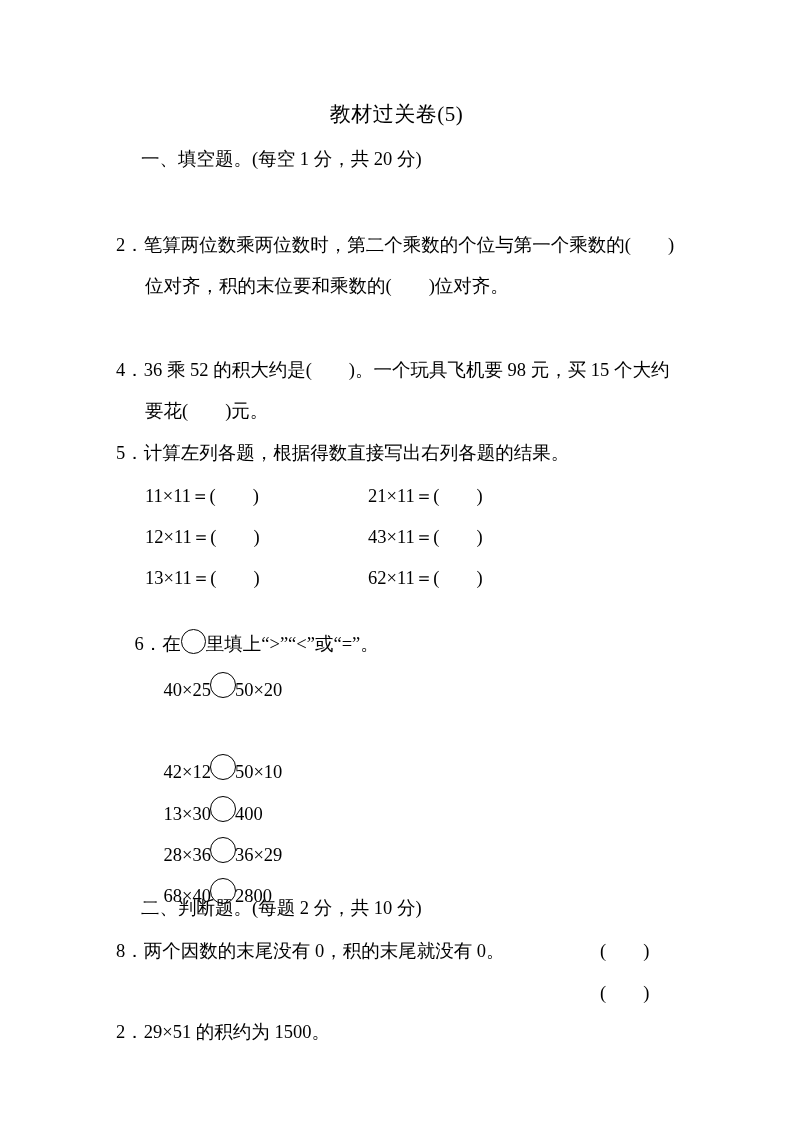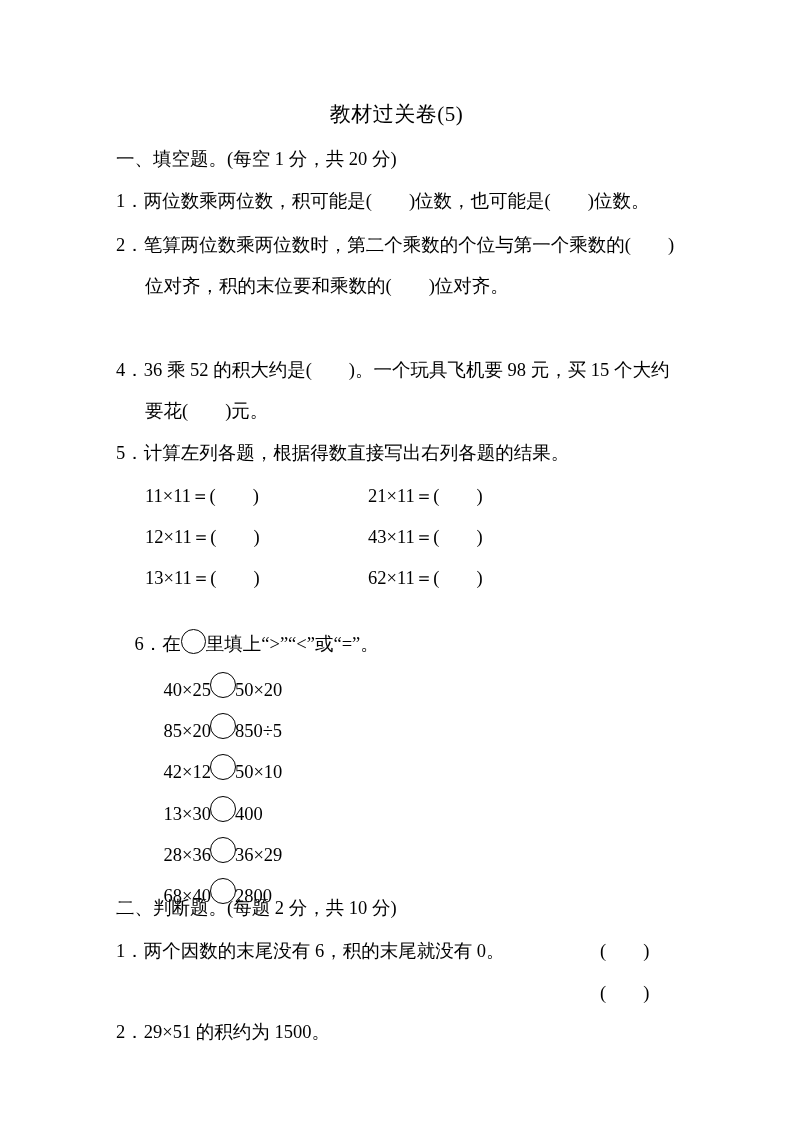--- a/index.html
+++ b/index.html
@@ -38,20 +38,21 @@
   
   .line {
     position: absolute;
     font-size: 18.5px;
     line-height: 1;
     white-space: pre;
     font-family: "Liberation Serif", "DejaVu Serif", serif;
   }
   .section-head {
     font-size: 18.5px;
+    margin-left: 25px;
   }
 
   
   .col-main  { left: 116px; }
   .col-indent{ left: 145px; }
   .col-right { left: 368px; }
   .col-paren { left: 600px; }
 
   
   .circ {
@@ -99,21 +100,20 @@
 </style>
 </head>
 <body>
 
 <div class="page">
 
   <div class="doc-title">教材过关卷(5)</div>
 
   <div class="line section-head col-main" style="top:150px;">一、填空题。(每空 1 分，共 20 分)</div>
 
-  <div class="line col-main" style="top:192px;">1．两位数乘两位数，积可能是(        )位数，也可能是(        )位数。</div>
 
   <div class="line col-main" style="top:236px;">2．笔算两位数乘两位数时，第二个乘数的个位与第一个乘数的(        )</div>
 
   <div class="line col-indent" style="top:277px;">位对齐，积的末位要和乘数的(        )位对齐。</div>
 
 
   <div class="line col-main" style="top:361px;">4．36 乘 52 的积大约是(        )。一个玩具飞机要 98 元，买 15 个大约</div>
 
   <div class="line col-indent" style="top:402px;">要花(        )元。</div>
 
@@ -127,37 +127,34 @@
   <div class="eqrow col-right" style="top:528px;">43×11＝(        )</div>
   <div class="eqrow col-right" style="top:569px;">62×11＝(        )</div>
 
   <div class="line col-main" style="top:610px;">
     <span>6．在</span><span class="circ-inline"></span><span>里填上“&gt;”“&lt;”或“=”。</span>
   </div>
 
   <div class="cmp-row" style="top:653px;">
     <span class="lhs">40×25</span><span class="circ"></span><span class="rhs">50×20</span>
   </div>
-  <div class="cmp-row" style="top:694px;">
-    <span class="lhs">85×20</span><span class="circ"></span><span class="rhs">850÷5</span>
-  </div>
   <div class="cmp-row" style="top:735px;">
     <span class="lhs">42×12</span><span class="circ"></span><span class="rhs">50×10</span>
   </div>
   <div class="cmp-row" style="top:777px;">
     <span class="lhs">13×30</span><span class="circ"></span><span class="rhs">400</span>
   </div>
   <div class="cmp-row" style="top:818px;">
     <span class="lhs">28×36</span><span class="circ"></span><span class="rhs">36×29</span>
   </div>
   <div class="cmp-row" style="top:859px;">
     <span class="lhs">68×40</span><span class="circ"></span><span class="rhs">2800</span>
   </div>
 
   <div class="line section-head col-main" style="top:899px;">二、判断题。(每题 2 分，共 10 分)</div>
 
-  <div class="line col-main" style="top:942px;">1．两个因数的末尾没有 6，积的末尾就没有 0。</div>
+  <div class="line col-main" style="top:942px;">8．两个因数的末尾没有 0，积的末尾就没有 0。</div>
   <div class="paren-box col-paren" style="top:942px;">(        )</div>
 
   <div class="line col-main" style="top:984px;margin-top:39px;">2．29×51 的积约为 1500。</div>
   <div class="paren-box col-paren" style="top:984px;">(        )</div>
 
 </div>
 
 </body></html>

